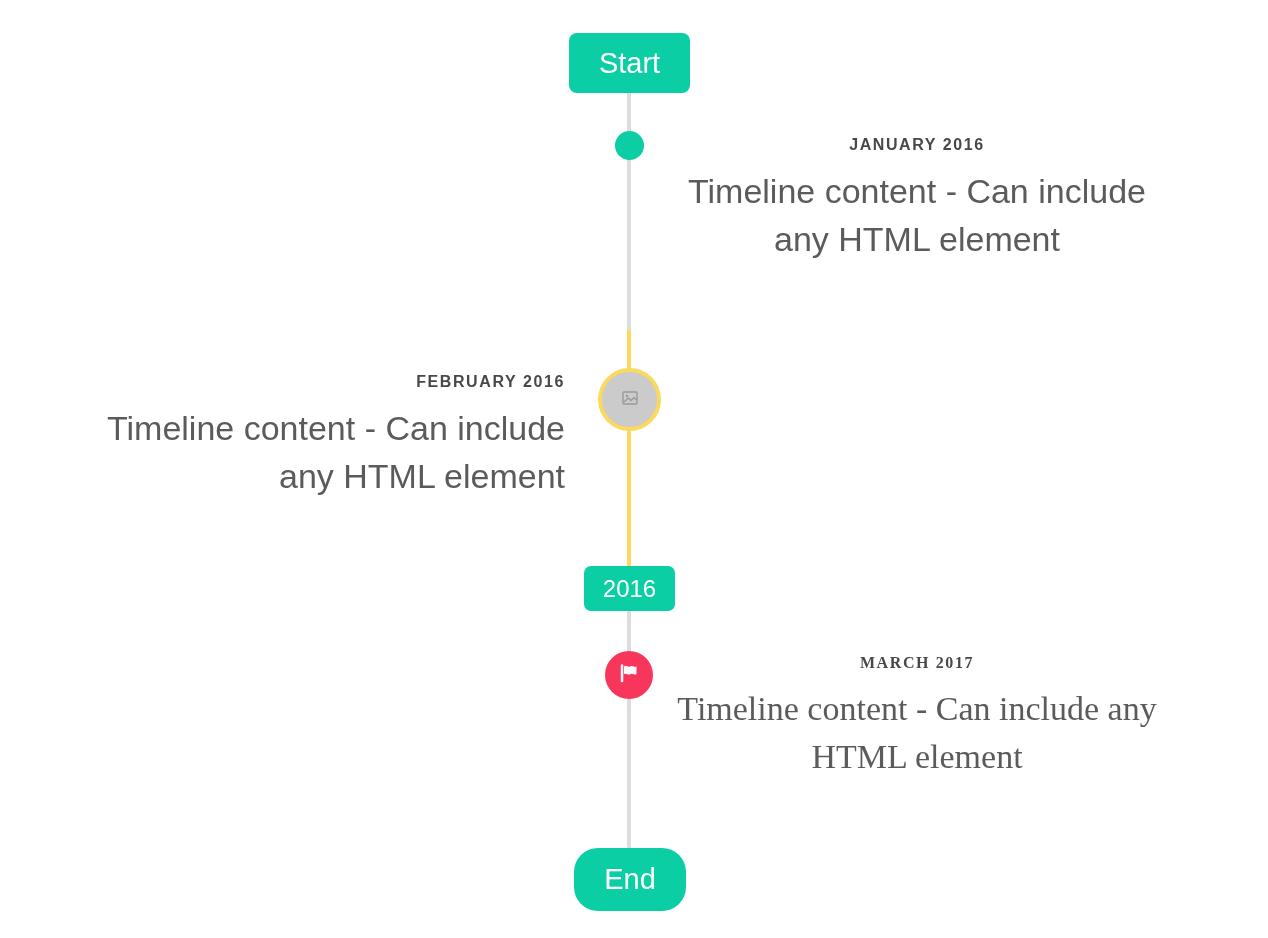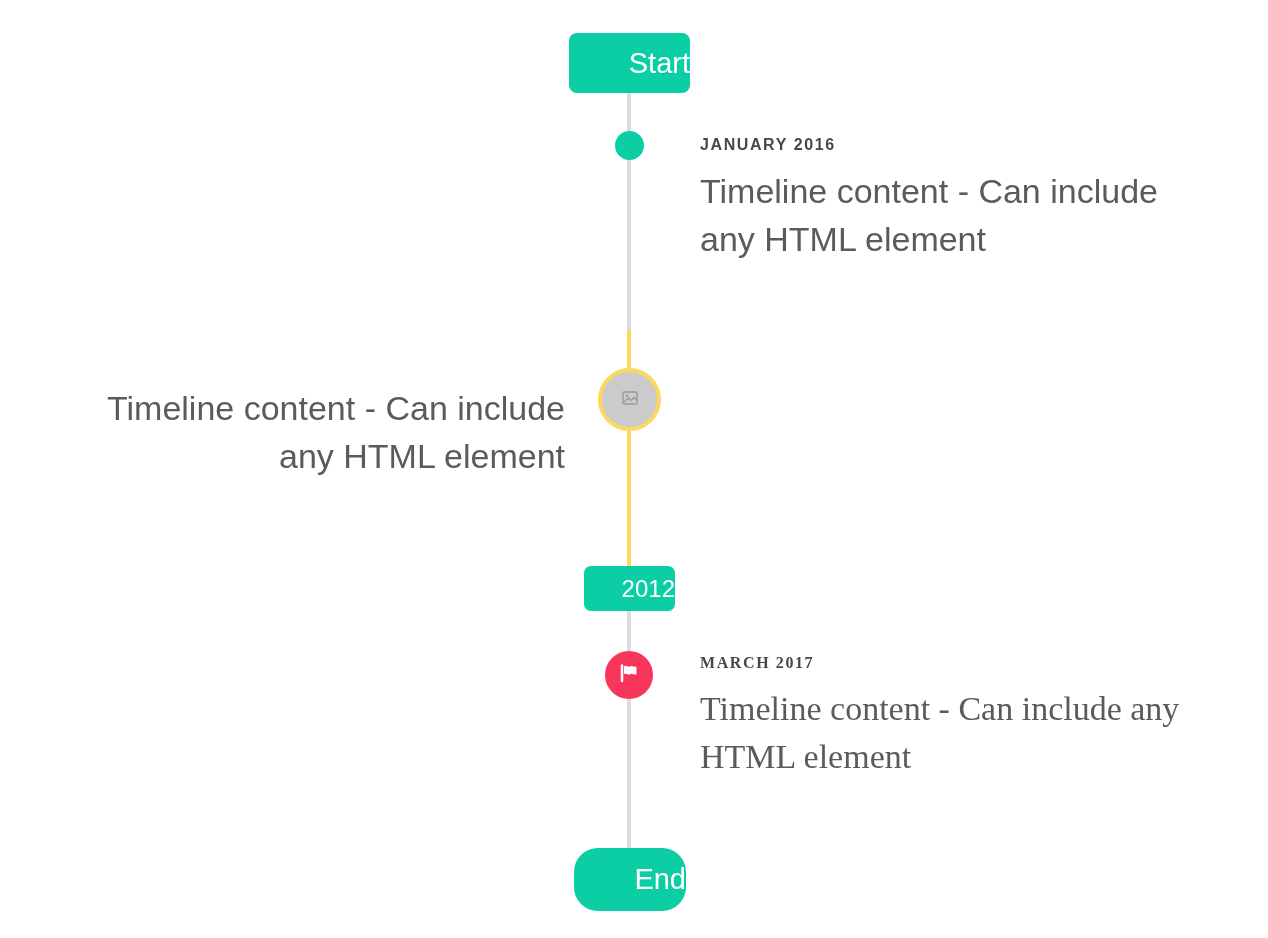--- a/index.html
+++ b/index.html
@@ -34,21 +34,21 @@
   .tl-line-highlight {
     position: absolute;
     left: 627px; top: 330px;
     width: 4px; height: 236px;
     background: var(--highlight);
   }
 
   
   .cap {
     position: absolute;
-    display: flex; align-items: center; justify-content: flex-end;
+    display: flex; align-items: center; justify-content: center;
     background: var(--accent);
     color: var(--button-text);
     border-radius: 8px;
   }
   .cap.start { left: 569px; top: 33px; width: 121px; height: 60px; font-size: 29px; }
   .cap.end   { left: 574px; top: 848px; width: 112px; height: 63px; font-size: 29px; border-radius: 24px; }
   .cap.year  { left: 584px; top: 566px; width: 91px; height: 45px; font-size: 24px; border-radius: 7px; }
 
   
   .marker-dot {
@@ -87,21 +87,21 @@
     letter-spacing: 1.6px;
     color: var(--title-text);
     line-height: 20px;
   }
   .entry .content {
     margin-top: 12px;
     font-size: 34px;
     line-height: 48px;
     color: var(--body-text);
   }
-  .entry.right { left: 700px; text-align: left; }
+  .entry.right { left: 667px; text-align: center; }
   .entry.left  { right: 703px; text-align: right; }
   .entry.e1 { top: 135px; }
   .entry.e2 { top: 372px; }
   .entry.e3 { top: 653px; font-family: Liberation Serif, serif; }
 </style>
 </head>
 <body>
 
 <div class="canvas">
 
@@ -121,25 +121,26 @@
   <div class="marker-image">
     <span>
       <svg width="16" height="14" viewBox="0 0 16 14" fill="none" stroke="#9a9a9a" stroke-width="1.4">
         <rect x="1" y="1" width="14" height="12" rx="1"></rect>
         <circle cx="5" cy="5" r="1.2" fill="#9a9a9a" stroke="none"></circle>
         <path d="M2 11 L6.5 7 L9 9.5 L12 6.5 L14.5 9"></path>
       </svg>
     </span>
   </div>
   <div class="entry left e2">
+    <div class="date">FEBRUARY 2016</div>
     <div class="content">Timeline content - Can include any HTML element</div>
   </div>
 
   <div class="cap year">
-    <span>2012</span>
+    <span>2016</span>
   </div>
 
   <div class="marker-flag">
     <span>
       <svg width="26" height="26" viewBox="0 0 24 24" fill="#ffffff">
         <rect x="4.4" y="4" width="2.3" height="16.6" rx="1.15"></rect>
         <path d="M7.4 5.9 C9.4 4.3 11.2 7.3 13.2 5.9 C15.1 4.5 16.9 7.1 18.9 6 L18.9 13.2 C16.9 14.3 15.1 11.7 13.2 13.1 C11.2 14.5 9.4 11.5 7.4 13.1 Z"></path>
       </svg>
     </span>
   </div>

